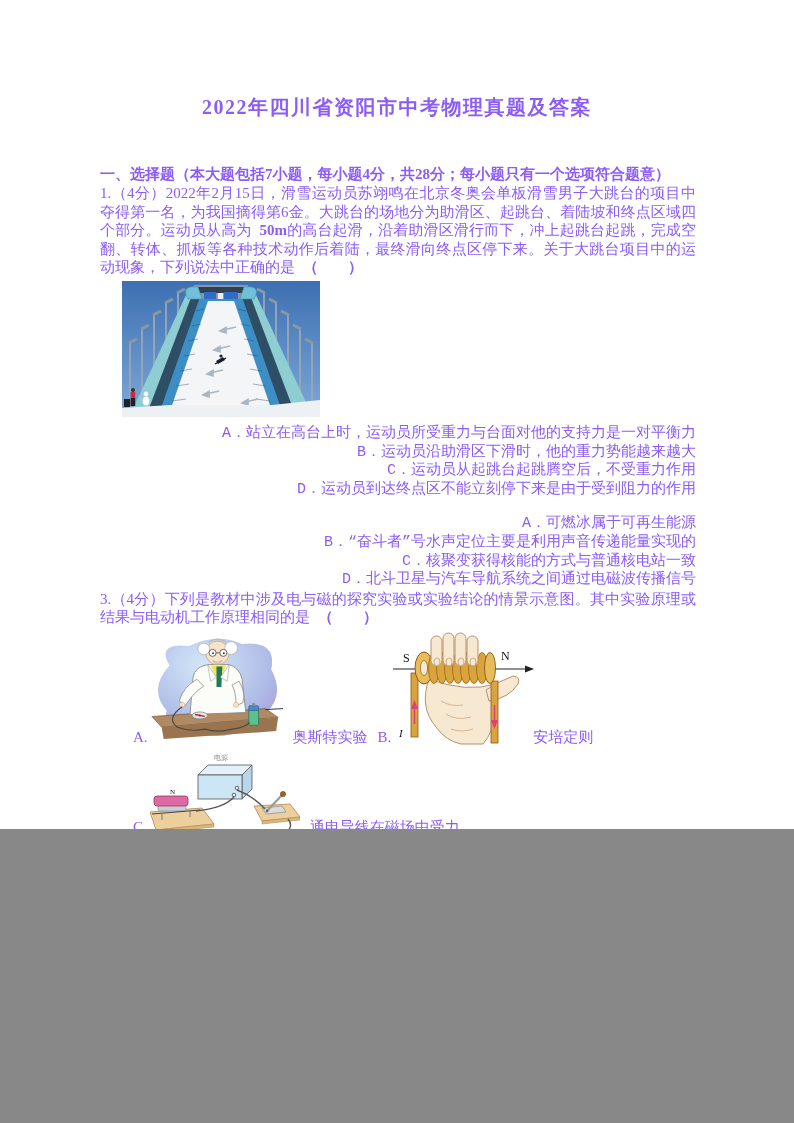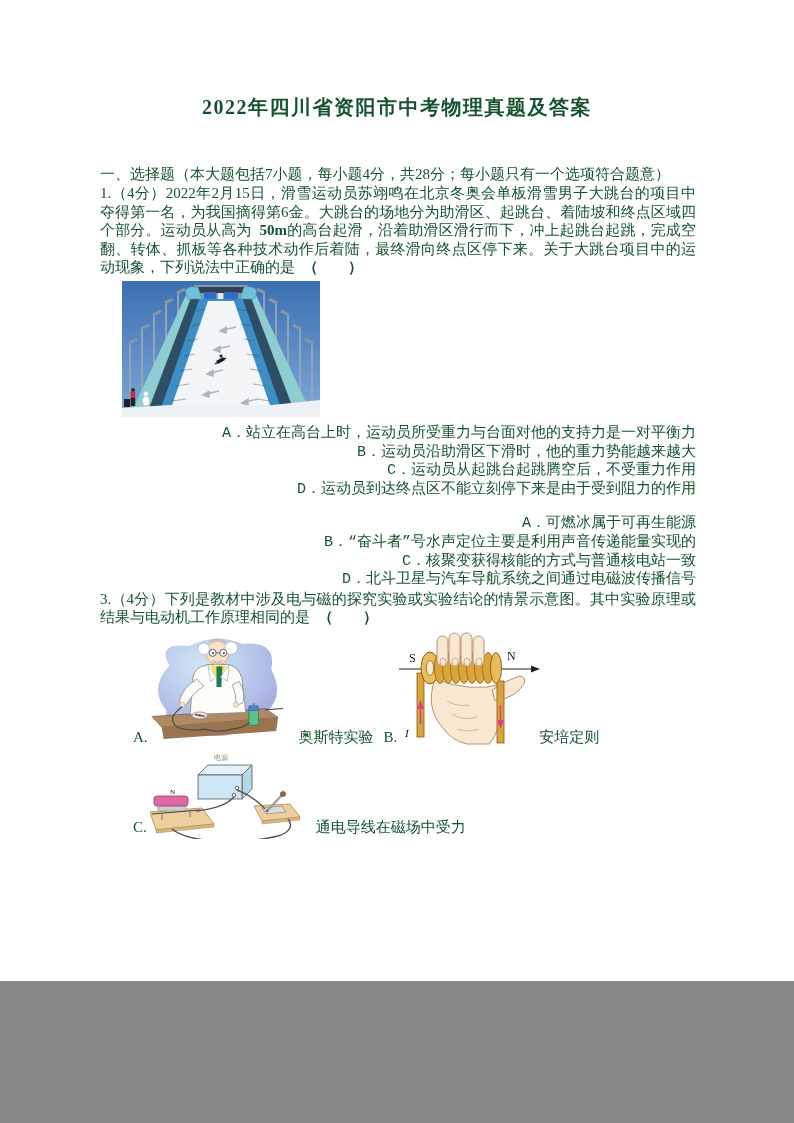--- a/index.html
+++ b/index.html
@@ -1,39 +1,39 @@
 <!DOCTYPE html>
 <html><head>
 <meta charset="utf-8">
 <style>
   * { margin:0; padding:0; box-sizing:border-box; }
   html,body { background:#888; }
   .page {
-    position:relative; width:794px; height:981px; margin:0 auto;
-    background:#ffffff; color:#14532d;
+    position:relative; width:794px; height:829px; margin:0 auto;
+    background:#ffffff; color:#8b5cf6;
     font-family:"Liberation Serif","DejaVu Serif",serif;
     overflow:hidden;
   }
   .title {
     position:absolute; top:94px; left:0; width:100%;
     text-align:center; font-size:20px; font-weight:bold; letter-spacing:1.5px;
   }
   .content {
     position:absolute; left:100px; top:165px; width:596px;
     font-size:15px; line-height:18.6px; text-align:justify;
   }
-  .section-heading { font-weight:normal; font-size:15px; line-height:19px; text-align:left; }
+  .section-heading { font-weight:bold; font-size:15px; line-height:19px; text-align:left; }
   .para { text-align:justify; }
   .bold-inline { font-weight:bold;margin-left:8px; }
   .options .option { padding-left:33px; text-align:right; white-space:nowrap;font-family:Liberation Mono, monospace; }
   .ski-figure { margin:4px 0 8px 22px; width:198px; height:136px; }
   .ski-figure svg { display:block; }
   .figrow { display:flex; align-items:flex-end; margin-top:2px; }
   .figletter { margin-left:33px; margin-bottom:2px; white-space:nowrap; }
-  .figcaption { margin-left:16px; margin-bottom:2px; white-space:nowrap; }
+  .figcaption { margin-left:10px; margin-bottom:2px; white-space:nowrap; }
   .figletter-b { margin-left:10px; margin-bottom:2px; white-space:nowrap; }
   .figsvg { display:block; flex:0 0 auto; }
   svg text { font-family:"Liberation Serif","DejaVu Serif",serif; }
 </style>
 </head>
 <body>
 
 <div class="page">
 
   <h1 class="title">2022年四川省资阳市中考物理真题及答案</h1>

